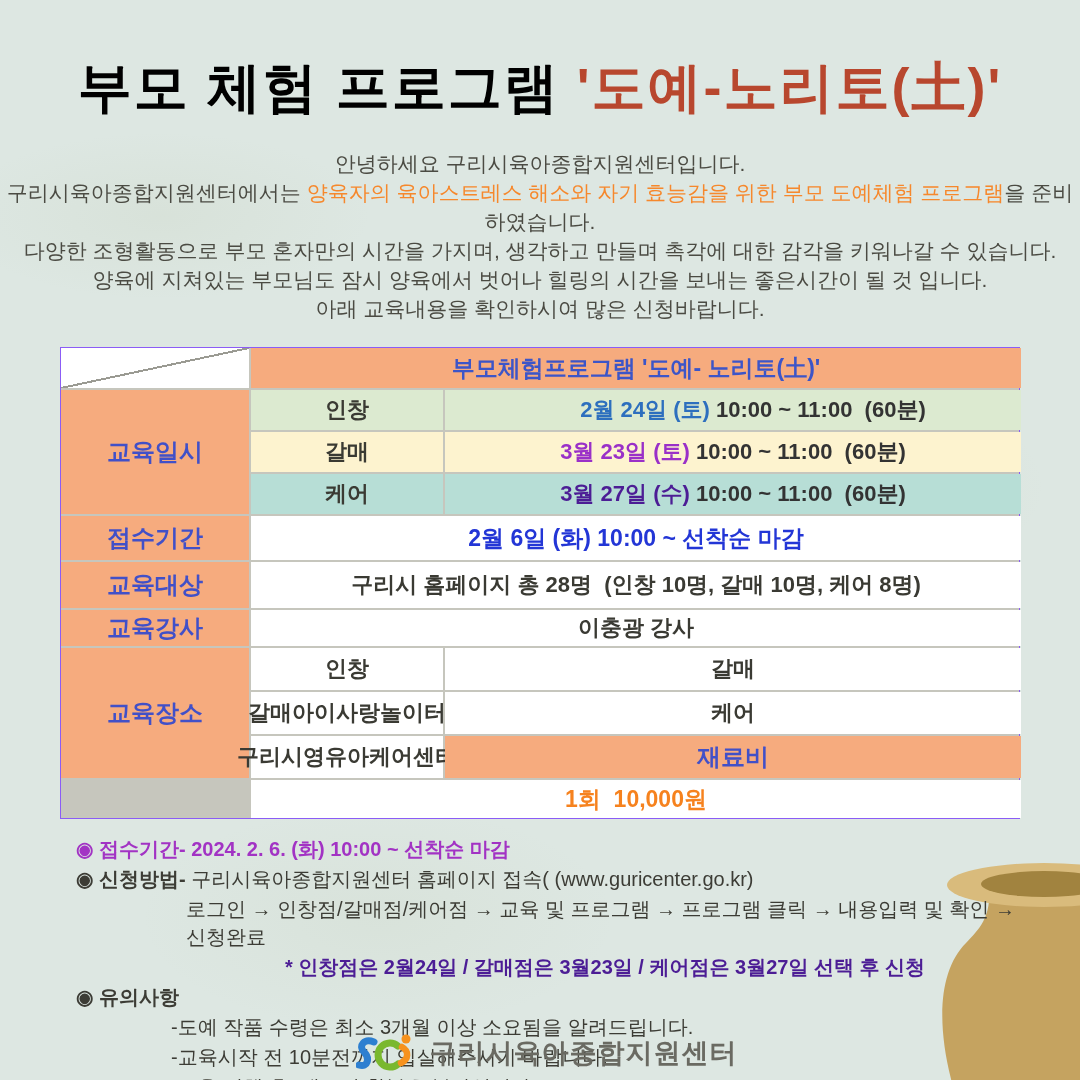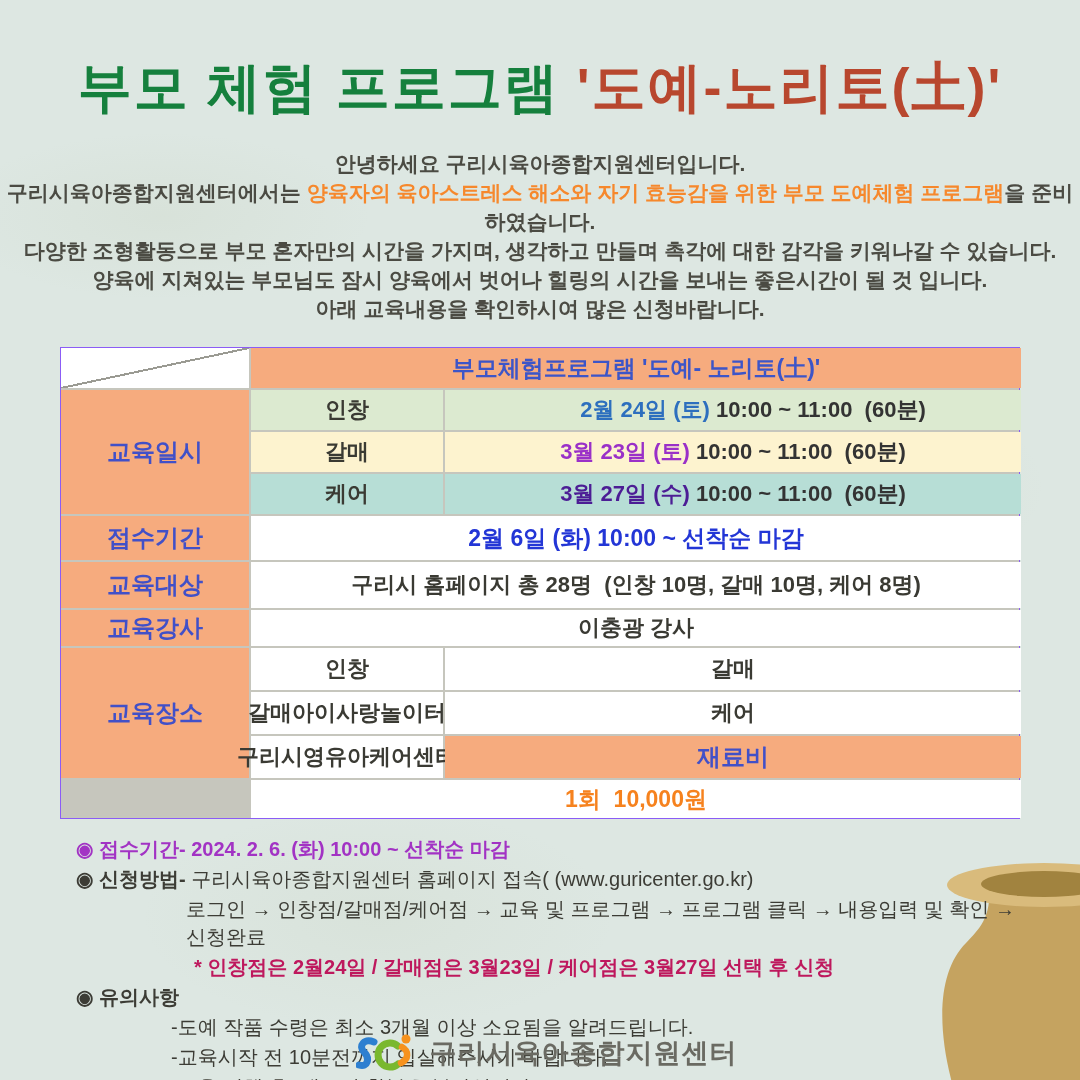--- a/index.html
+++ b/index.html
@@ -11,25 +11,25 @@
     background-image:
       radial-gradient(ellipse 300px 120px at 15% 20%, rgba(170,180,140,0.10), transparent 70%),
       radial-gradient(ellipse 260px 140px at 80% 45%, rgba(170,180,140,0.08), transparent 70%),
       radial-gradient(ellipse 340px 160px at 35% 85%, rgba(170,180,140,0.09), transparent 70%);
     color:#3c3c35;
   }
   .content { position:relative; z-index:1; }
 
   
   .title { text-align:center; padding-top:52px; font-size:54px; font-weight:bold; letter-spacing:2px; white-space:nowrap; }
-  .title .t-main { color:#15803d;margin-top:37px; }
+  .title .t-main { color:#000000;margin-top:37px; }
   .title .t-high { color:#b8472e; }
 
   
-  .intro { margin-top:24px; text-align:center; font-size:21px; line-height:29px; font-weight:bold; color:#4b4b43; }
+  .intro { margin-top:24px; text-align:center; font-size:21px; line-height:29px; font-weight:normal; color:#4b4b43; }
   .intro .hl { color:#f6882c; }
 
   
   .grid-table {
     width:960px; margin:24px auto 0;
     display:grid;
     grid-template-columns:188px 192px 576px;
     grid-template-rows:40px 40px 40px 40px 44px 46px 36px 42px 42px 42px 38px;
     gap:2px;
     background:#c6c6bd;
@@ -51,21 +51,21 @@
   .date-purple { color:#9a30c8; }
   .date-orange { color:#4c1d95; }
   .time-text { color:#333;text-align:center; }
   .val-blue { color:#2336d6; font-size:23px; }
   .val-orange { color:#f6821e; font-size:23px; }
 
   
   .notes { margin:16px 0 0 76px; font-size:20px; line-height:28px; font-weight:bold; color:#3c3c35; width:940px; }
   .notes .row { margin-bottom:2px; }
   .purple { color:#a233c4; }
-  .redline { color:#be185d; }
+  .redline { color:#4c1d95;text-align:center; }
   .indent-steps { padding-left:110px; font-weight:normal; }
   .indent-star { padding-left:118px; }
   .indent-caution { padding-left:95px; font-weight:normal; }
 
   
   .footer { position:absolute; left:13px; right:0; bottom:6px; display:flex; align-items:center; justify-content:center; gap:12px; z-index:1; }
   .org-name { font-size:27px; font-weight:bold; color:#6a6a62; letter-spacing:1px; }
 
   
   .pot { position:absolute; right:-72px; bottom:-42px; z-index:0; }

